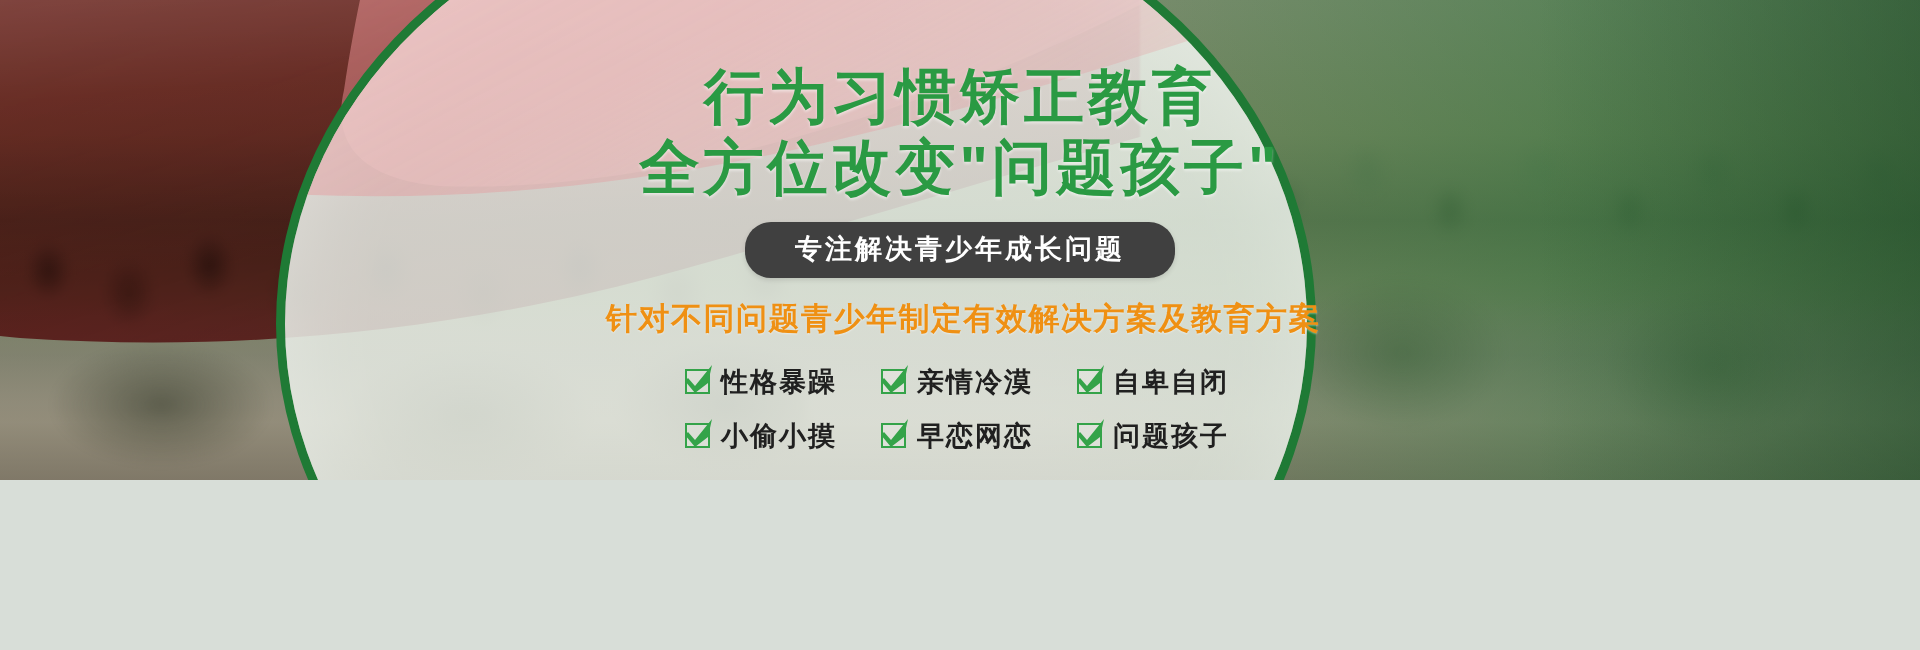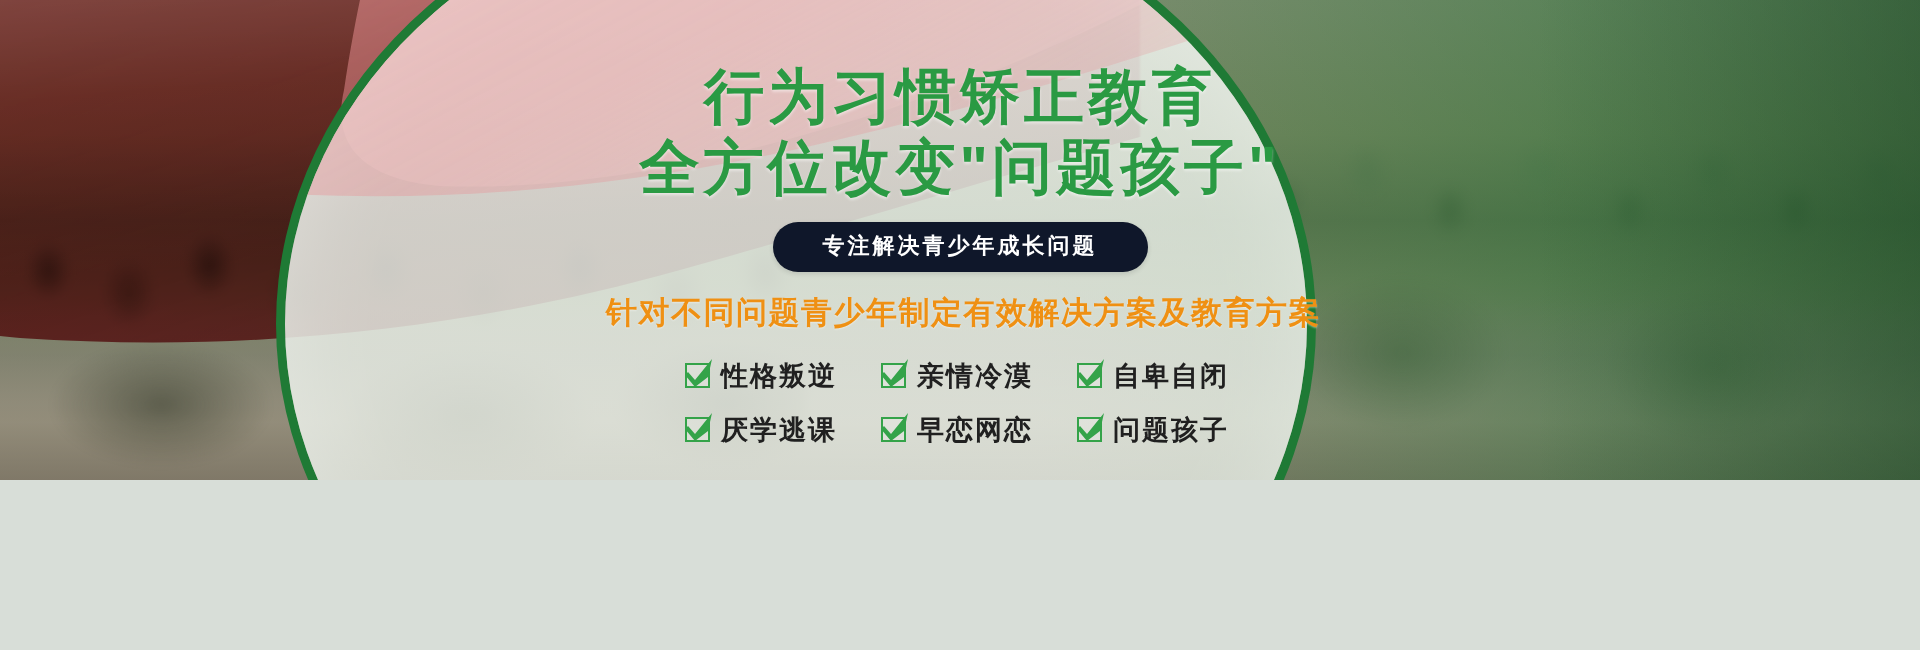--- a/index.html
+++ b/index.html
@@ -192,23 +192,23 @@
     font-size: 60px;
     line-height: 1.18;
     letter-spacing: 4px;
     text-shadow: 0 2px 3px rgba(255,255,255,.5);
   }
   .headline .l1 { display: block; }
   .headline .l2 { display: block; }
 
   .pill {
     margin-top: 18px;
-    background: #0f172a;
+    background: #404040;
     color: #ffffff;
-    font-size: 22px;
+    font-size: 27px;
     font-weight: 700;
     letter-spacing: 3px;
     padding: 9px 50px 11px;
     border-radius: 26px;
     box-shadow: 0 2px 5px rgba(0,0,0,.12);
     white-space: nowrap;
   }
 
   .subtitle {
     margin-top: 20px;
@@ -288,21 +288,21 @@
 
     <div class="tag-rows">
 
       <div class="tag-row">
         <div class="tag">
           <span class="chk">
             <svg width="34" height="34" viewBox="0 0 34 34" aria-hidden="true">
                 <path d="M6 18 L13 26 L30 5 L26 23 L13 33 L3 21 Z" fill="#34a349"></path>
               </svg>
           </span>
-          <span class="tag-label">性格叛逆</span>
+          <span class="tag-label">性格暴躁</span>
         </div>
         <div class="tag">
           <span class="chk">
             <svg width="34" height="34" viewBox="0 0 34 34" aria-hidden="true">
                 <path d="M6 18 L13 26 L30 5 L26 23 L13 33 L3 21 Z" fill="#34a349"></path>
               </svg>
           </span>
           <span class="tag-label">亲情冷漠</span>
         </div>
         <div class="tag">
@@ -315,21 +315,21 @@
         </div>
       </div>
 
       <div class="tag-row">
         <div class="tag">
           <span class="chk">
             <svg width="34" height="34" viewBox="0 0 34 34" aria-hidden="true">
                 <path d="M6 18 L13 26 L30 5 L26 23 L13 33 L3 21 Z" fill="#34a349"></path>
               </svg>
           </span>
-          <span class="tag-label">厌学逃课</span>
+          <span class="tag-label">小偷小摸</span>
         </div>
         <div class="tag">
           <span class="chk">
             <svg width="34" height="34" viewBox="0 0 34 34" aria-hidden="true">
                 <path d="M6 18 L13 26 L30 5 L26 23 L13 33 L3 21 Z" fill="#34a349"></path>
               </svg>
           </span>
           <span class="tag-label">早恋网恋</span>
         </div>
         <div class="tag">

